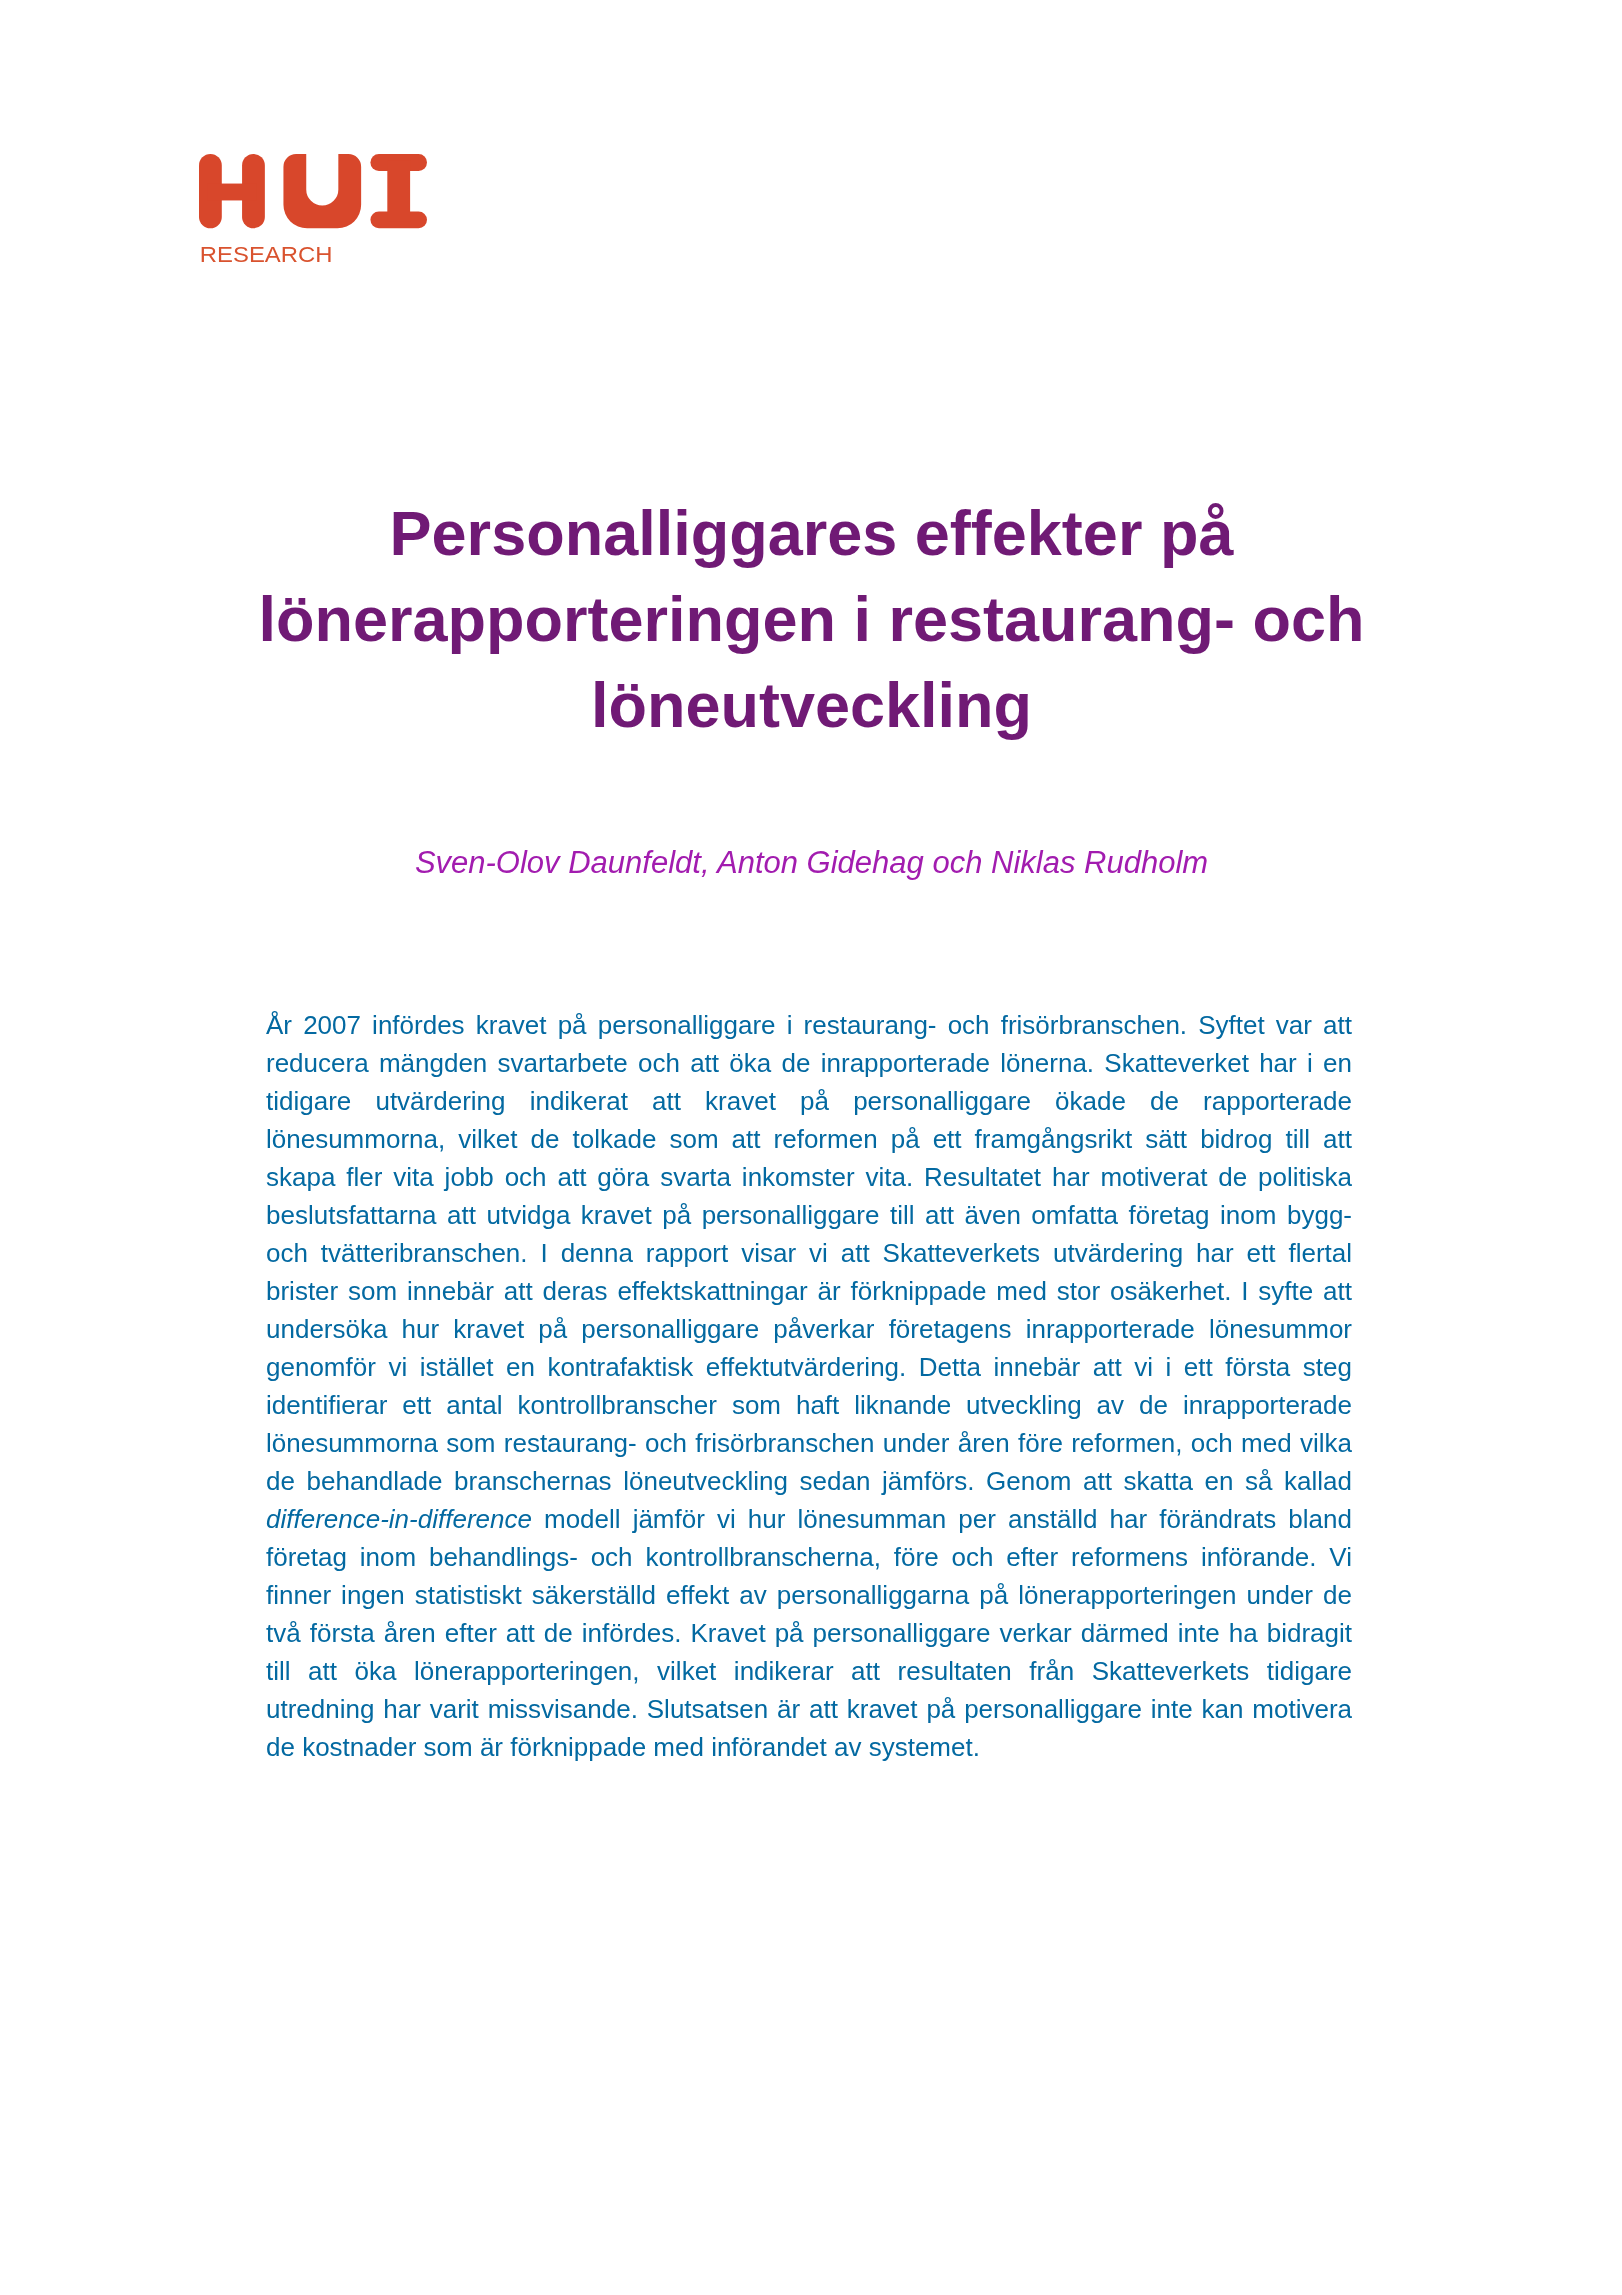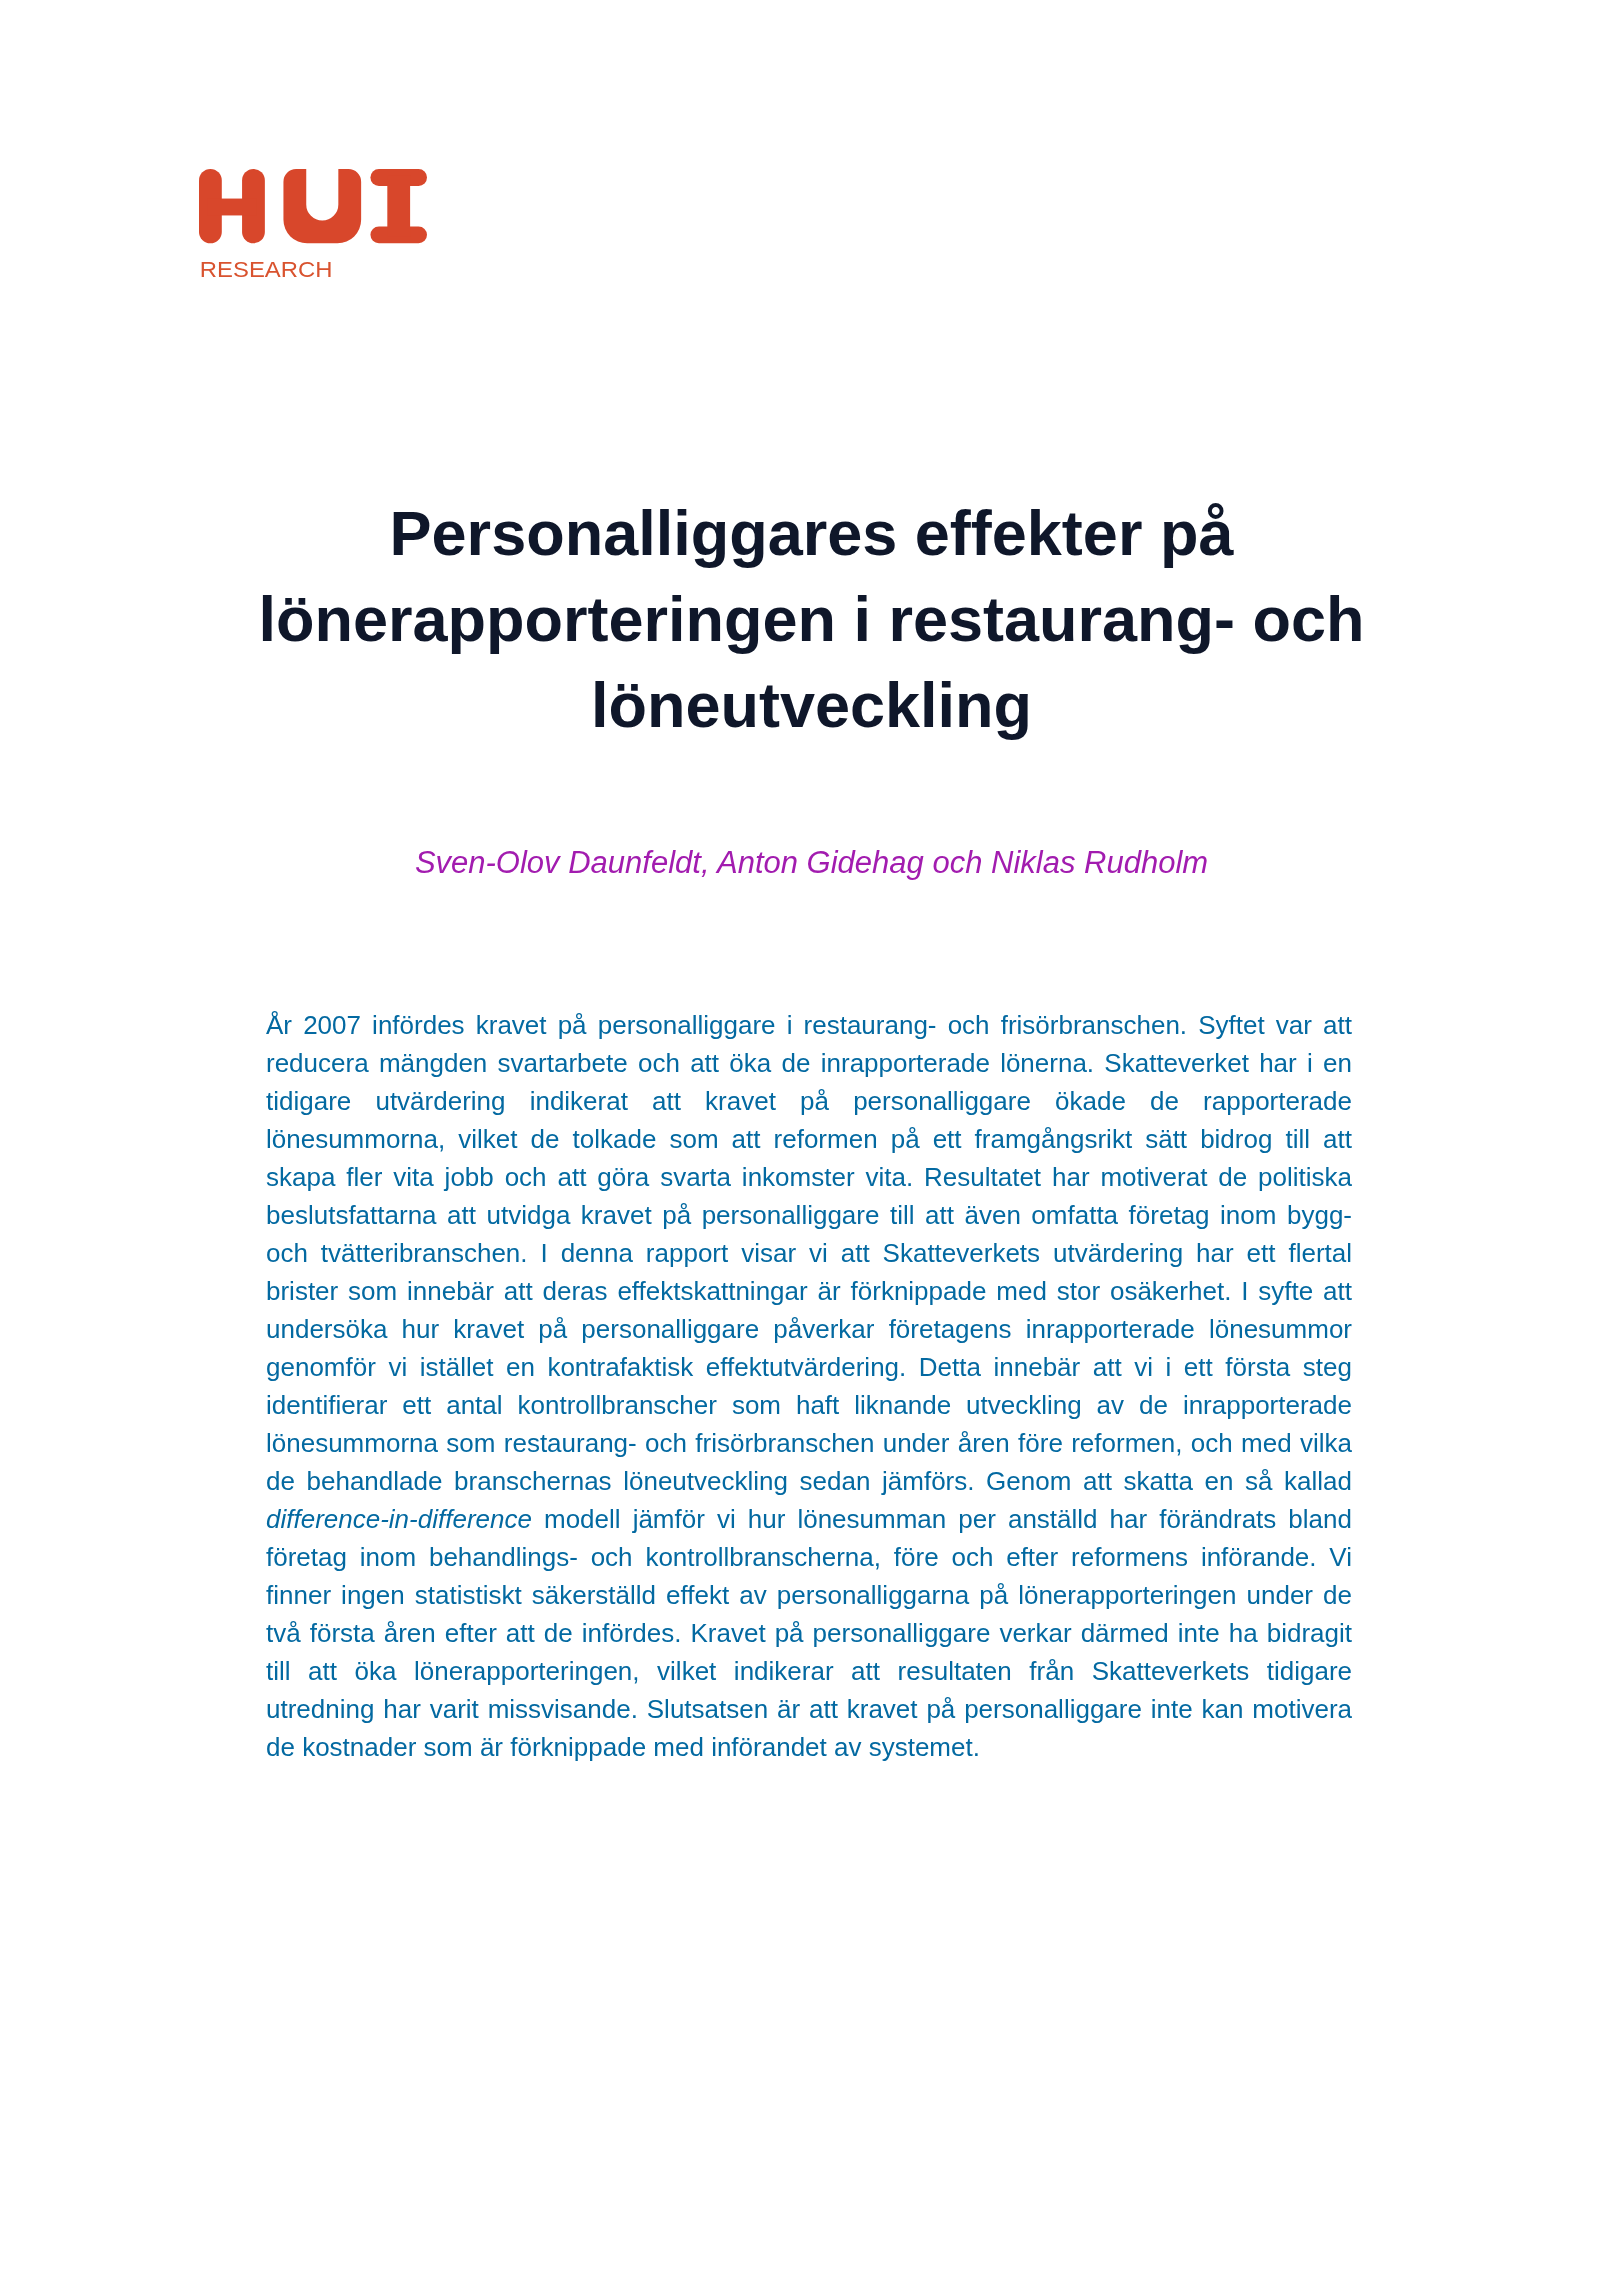--- a/index.html
+++ b/index.html
@@ -12,21 +12,21 @@
     width: 1623px;
     height: 2295px;
     background: #ffffff;
     font-family: "Liberation Sans", sans-serif;
     color: #000000;
     overflow: hidden;
   }
   .logo {
     position: absolute;
     left: 199px;
-    top: 169px;
+    top: 154px;
     width: 228px;
     height: 114px;
   }
   .logo svg { display: block; }
   .sr-only {
     position: absolute;
     width: 0.8px; height: 0.8px;
     overflow: hidden;
     clip: rect(0 0 0 0);
     white-space: nowrap;
@@ -35,21 +35,21 @@
     position: absolute;
     left: 220px;
     top: 490px;
     width: 1183px;
     margin: 0;
     font-size: 63px;
     font-weight: bold;
     line-height: 86px;
     text-align: center;
     letter-spacing: 0px;
-    color: #0f172a;
+    color: #701a75;
   }
   .title .title-line { display: block; }
   .authors {
     position: absolute;
     left: 0;
     top: 843px;
     width: 1623px;
     text-align: center;
     font-size: 31px;
     font-style: italic;

